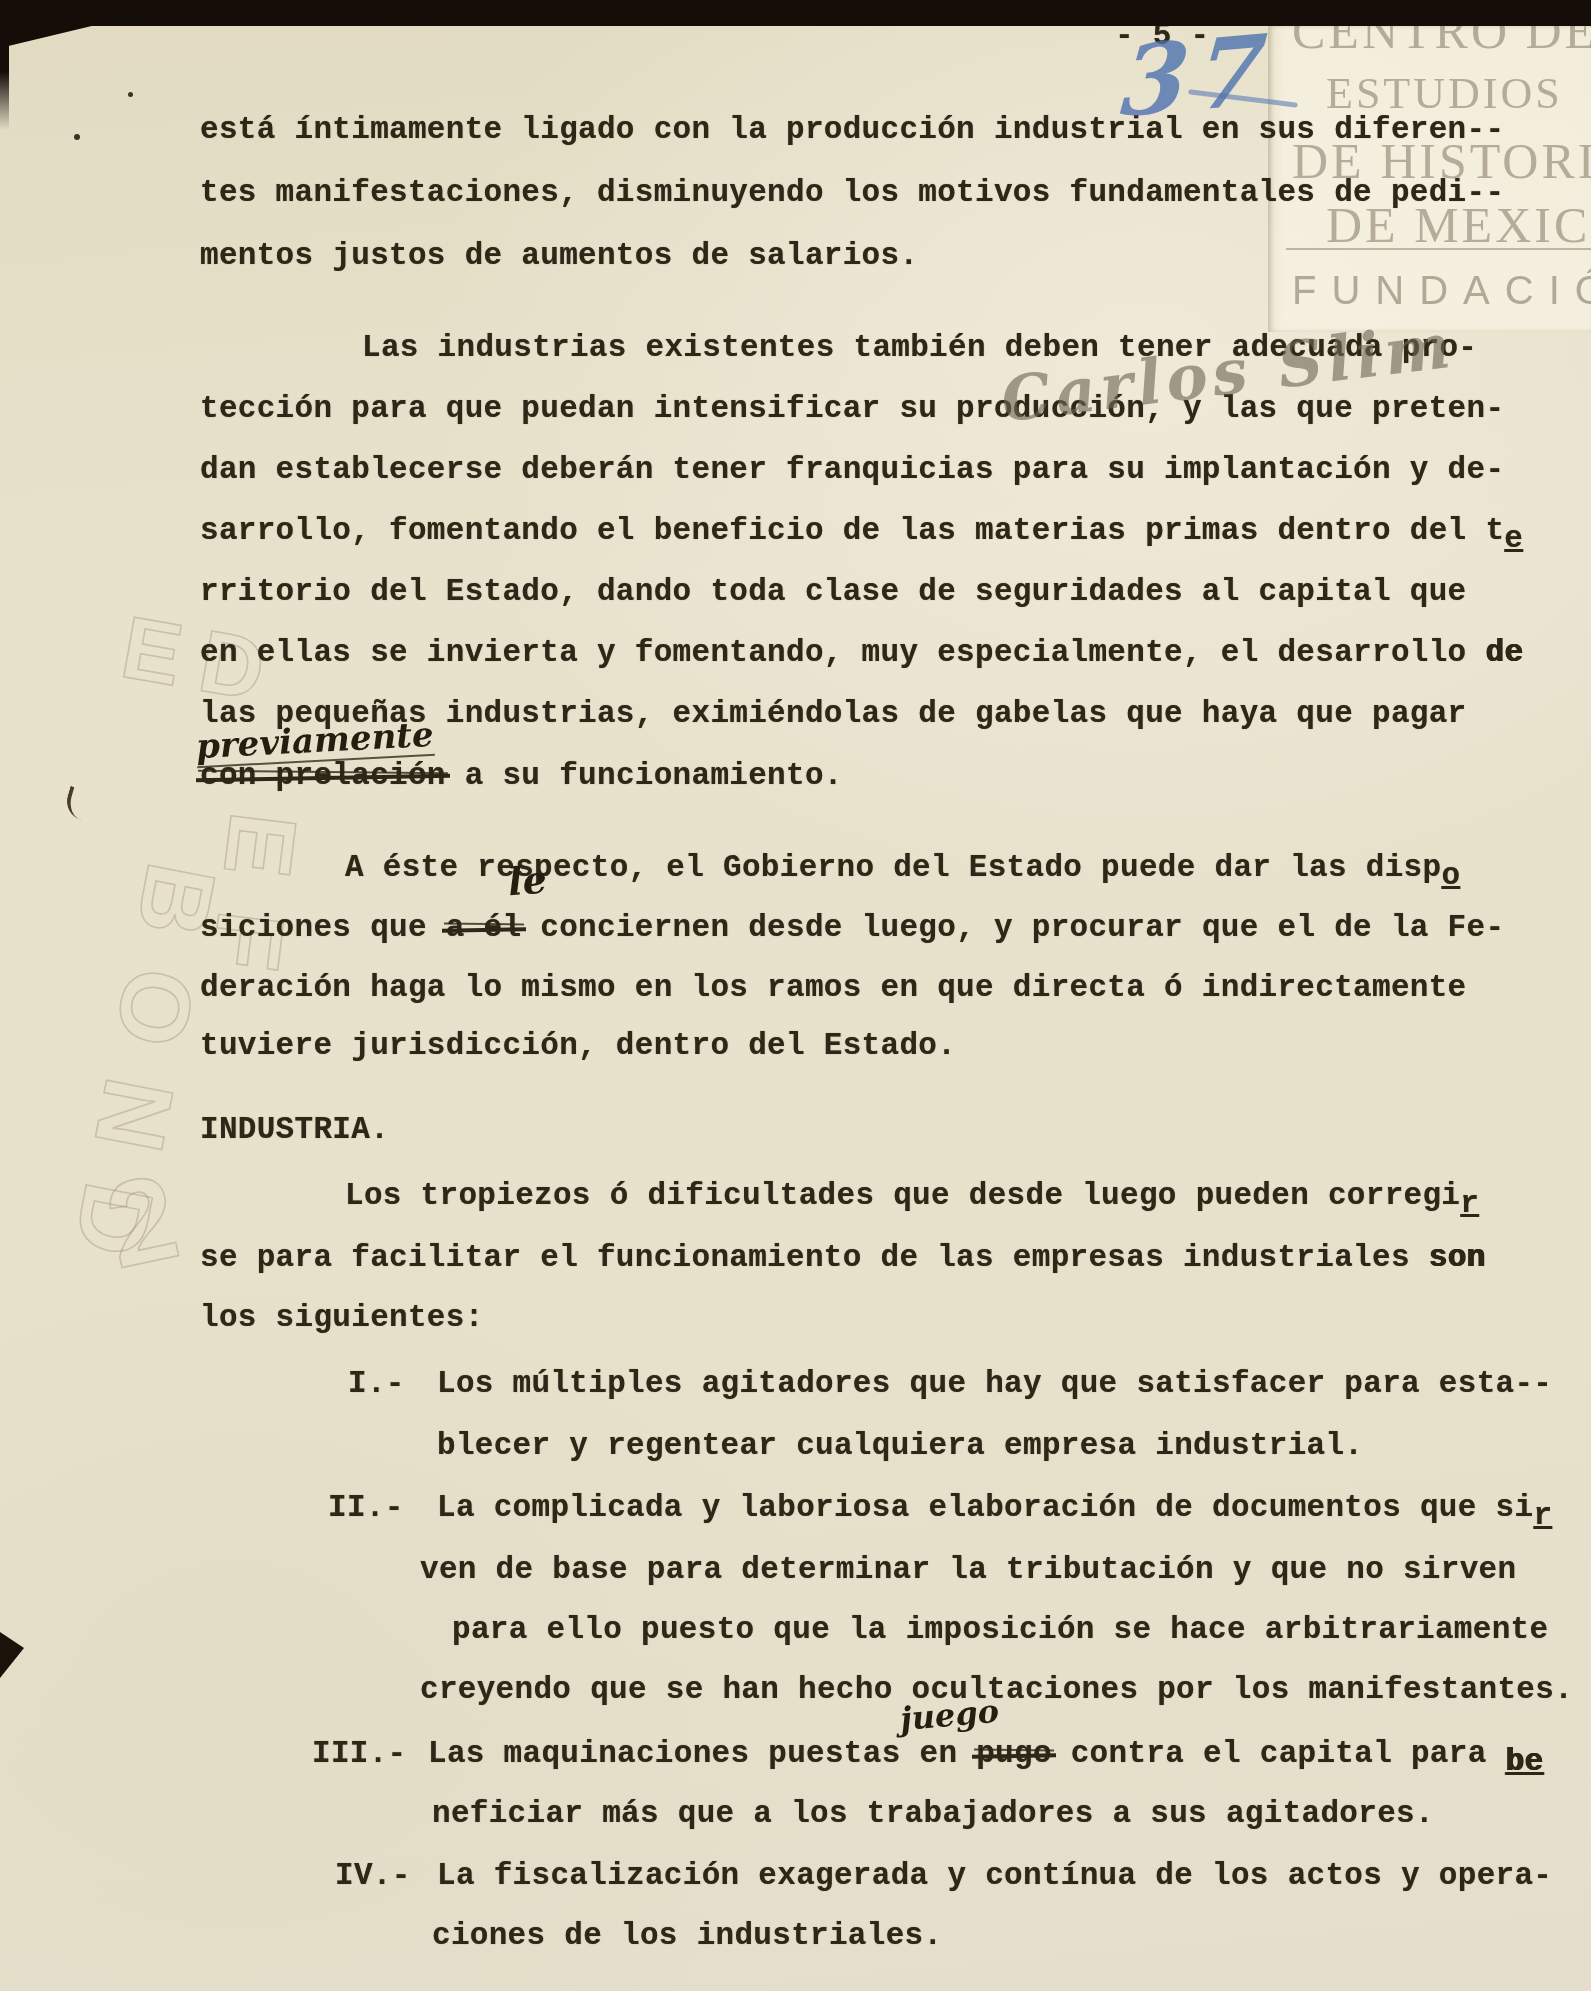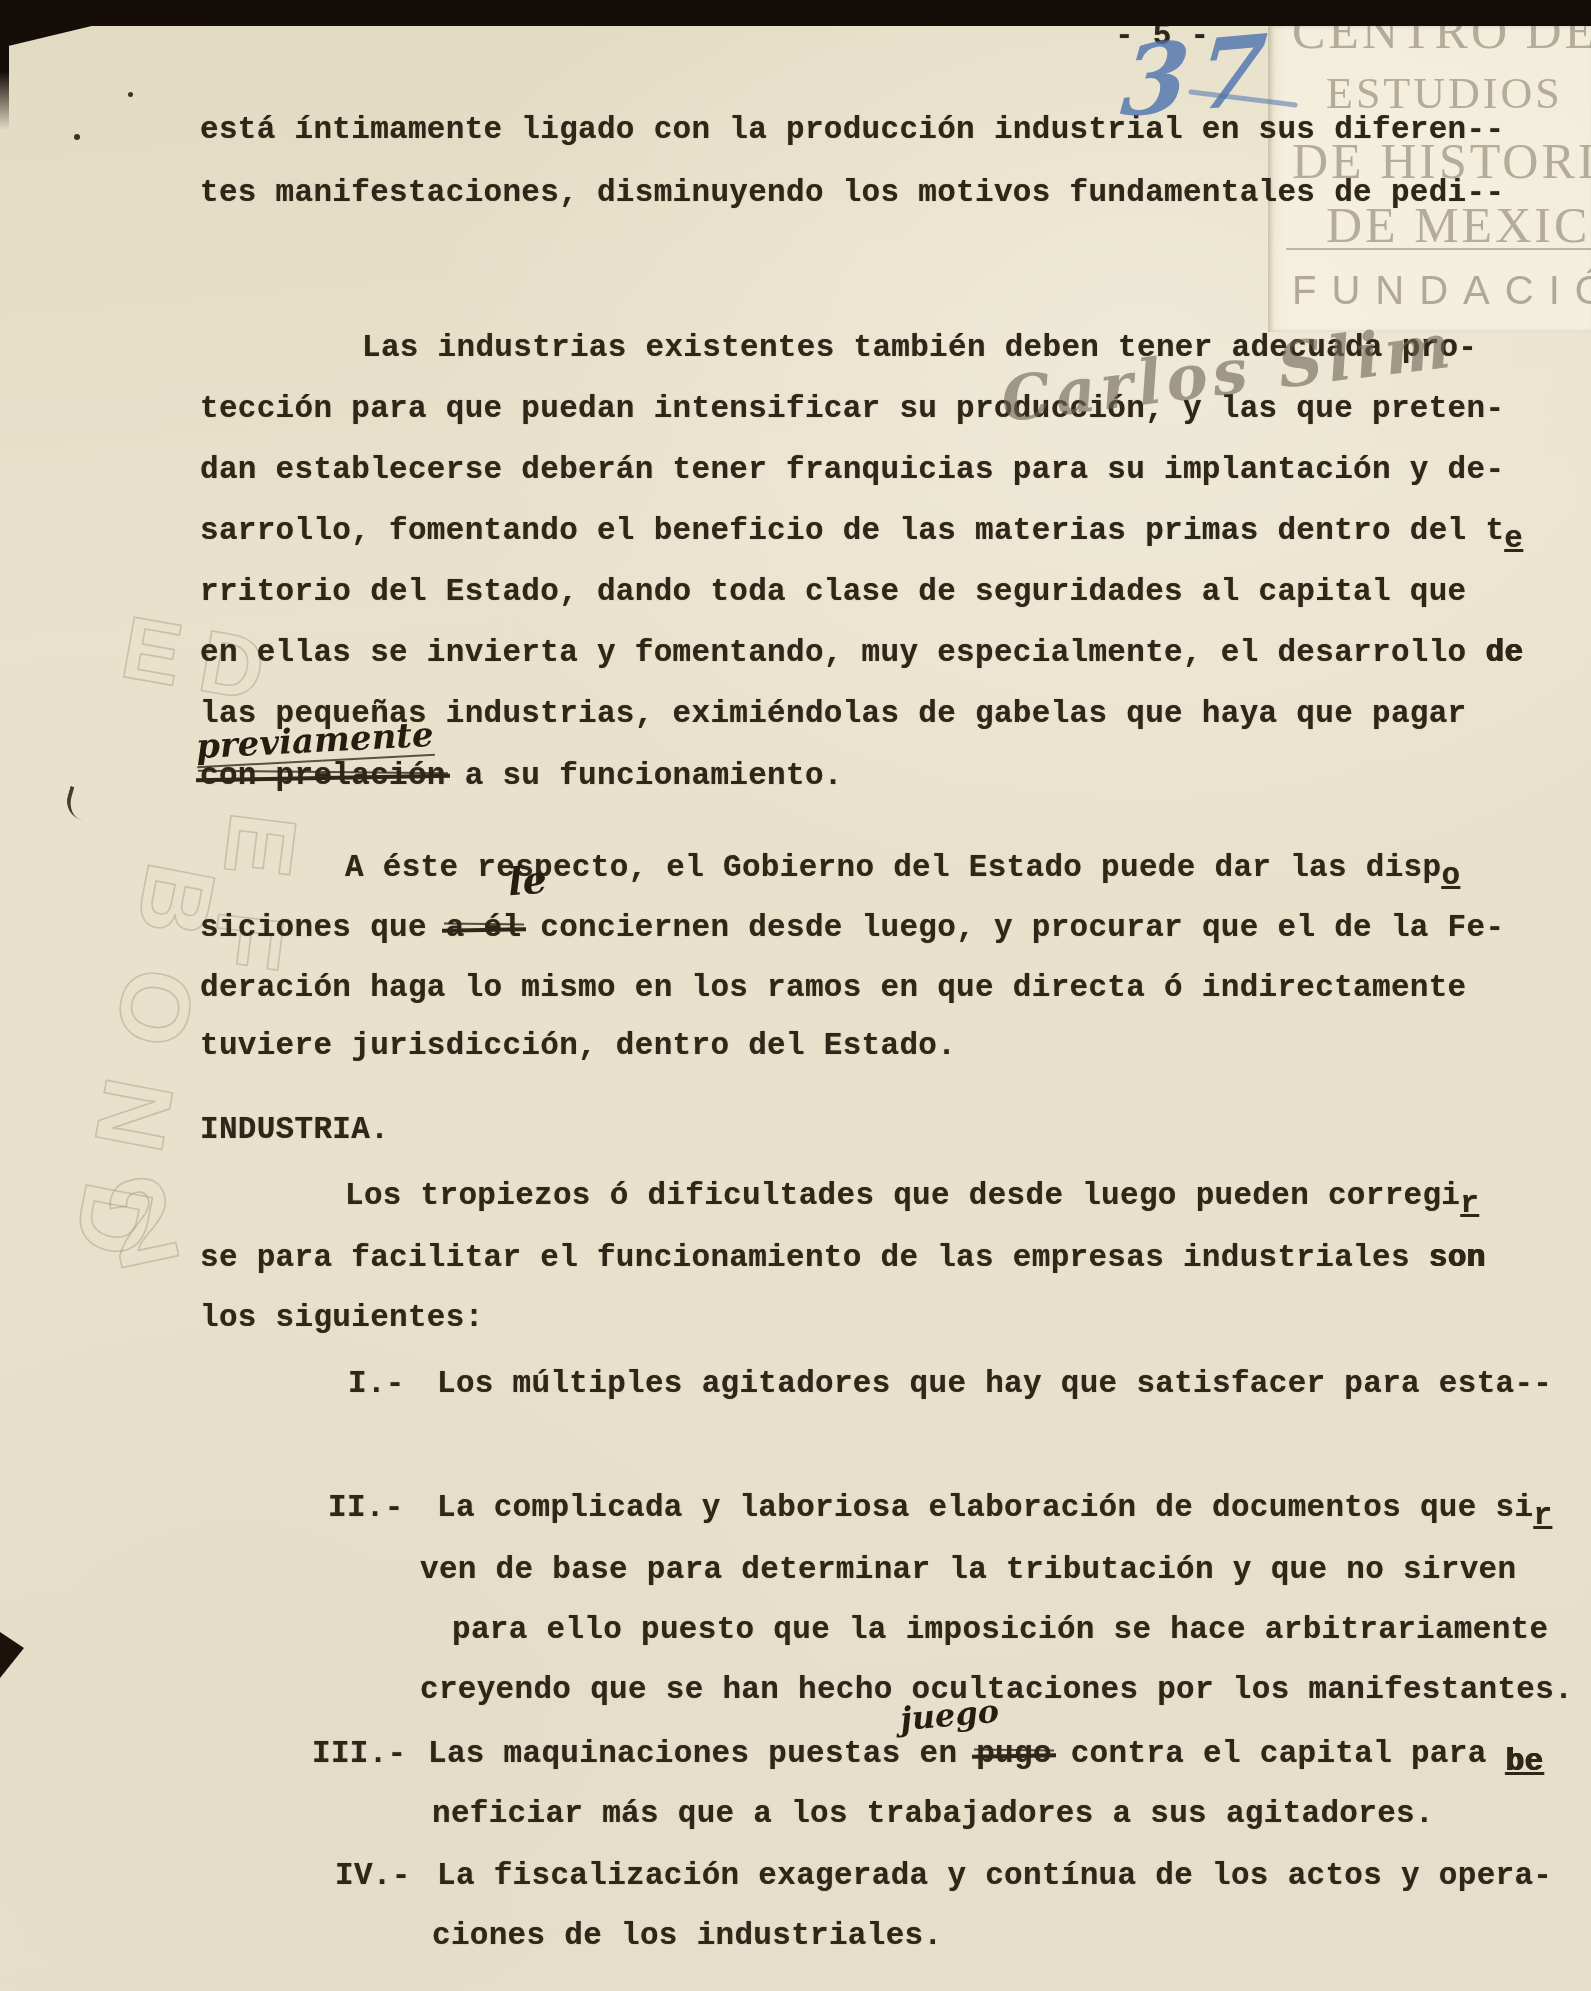--- a/index.html
+++ b/index.html
@@ -92,20 +92,21 @@
   <div class="wm" style="left:1292px;top:2px;font-size:50px;">CENTRO DE</div>
   <div class="wm" style="left:1326px;top:68px;font-size:44px;">ESTUDIOS</div>
   <div class="wm" style="left:1292px;top:132px;font-size:50px;">DE HISTORIA</div>
   <div class="wm" style="left:1326px;top:196px;font-size:50px;">DE MEXICO</div>
   <div class="wm-rule" style="left:1286px;top:248px;width:305px;height:2px;"></div>
   <div class="wm-fund" style="left:1292px;top:268px;font-size:40px;">FUNDACIÓN</div>
   <div class="wm-sig" style="left:1000px;top:336px;font-size:62px;">Carlos Slim</div>
 
   <div class="line" style="left:200px;top:112px;">está íntimamente ligado con la producción industrial en sus diferen--</div>
   <div class="line" style="left:200px;top:175px;">tes manifestaciones, disminuyendo los motivos fundamentales de pedi--</div>
+  <div class="line" style="left:200px;top:238px;">mentos justos de aumentos de salarios.</div>
 
   <div class="line" style="left:362px;top:330px;text-align:right;">Las industrias existentes también deben tener adecuada pro-</div>
   <div class="line" style="left:200px;top:391px;">tección para que puedan intensificar su producción, y las que preten-</div>
   <div class="line" style="left:200px;top:452px;">dan establecerse deberán tener franquicias para su implantación y de-</div>
   <div class="line" style="left:200px;top:513px;"><span>sarrollo, fomentando el beneficio de las materias primas dentro del t</span><span class="drop">e</span></div>
   <div class="line" style="left:200px;top:574px;">rritorio del Estado, dando toda clase de seguridades al capital que</div>
   <div class="line" style="left:200px;top:635px;"><span>en ellas se invierta y fomentando, muy especialmente, el desarrollo </span><span class="ov">de</span></div>
   <div class="line" style="left:200px;top:696px;">las pequeñas industrias, eximiéndolas de gabelas que haya que pagar</div>
   <div class="hand hand-inline" style="left:196px;top:720px;font-size:34px;">previamente</div>
   <div class="line" style="left:200px;top:758px;"><span class="xout">con prelación</span><span> a su funcionamiento.</span></div>
@@ -117,20 +118,21 @@
   <div class="line" style="left:200px;top:1028px;">tuviere jurisdicción, dentro del Estado.</div>
 
   <div class="line" style="left:200px;top:1112px;font-weight:900;">INDUSTRIA.</div>
 
   <div class="line" style="left:345px;top:1178px;"><span>Los tropiezos ó dificultades que desde luego pueden corregi</span><span class="drop">r</span></div>
   <div class="line" style="left:200px;top:1240px;"><span>se para facilitar el funcionamiento de las empresas industriales </span><span class="ov">son</span></div>
   <div class="line" style="left:200px;top:1300px;">los siguientes:</div>
 
   <div class="line" style="left:348px;top:1366px;">I.-</div>
   <div class="line" style="left:437px;top:1366px;">Los múltiples agitadores que hay que satisfacer para esta--</div>
+  <div class="line" style="left:437px;top:1428px;">blecer y regentear cualquiera empresa industrial.</div>
 
   <div class="line" style="left:328px;top:1490px;">II.-</div>
   <div class="line" style="left:437px;top:1490px;"><span>La complicada y laboriosa elaboración de documentos que si</span><span class="drop">r</span></div>
   <div class="line" style="left:420px;top:1552px;">ven de base para determinar la tributación y que no sirven</div>
   <div class="line" style="left:452px;top:1612px;">para ello puesto que la imposición se hace arbitrariamente</div>
   <div class="line" style="left:420px;top:1672px;">creyendo que se han hecho ocultaciones por los manifestantes.</div>
 
   <div class="hand" style="left:900px;top:1696px;font-size:32px;transform:rotate(-5deg);">juego</div>
   <div class="line" style="left:312px;top:1736px;">III.-</div>
   <div class="line" style="left:428px;top:1736px;text-align:right;"><span>Las maquinaciones puestas en </span><span class="xout">pugo</span><span> contra el capital para </span><span class="ov drop">be</span></div>

